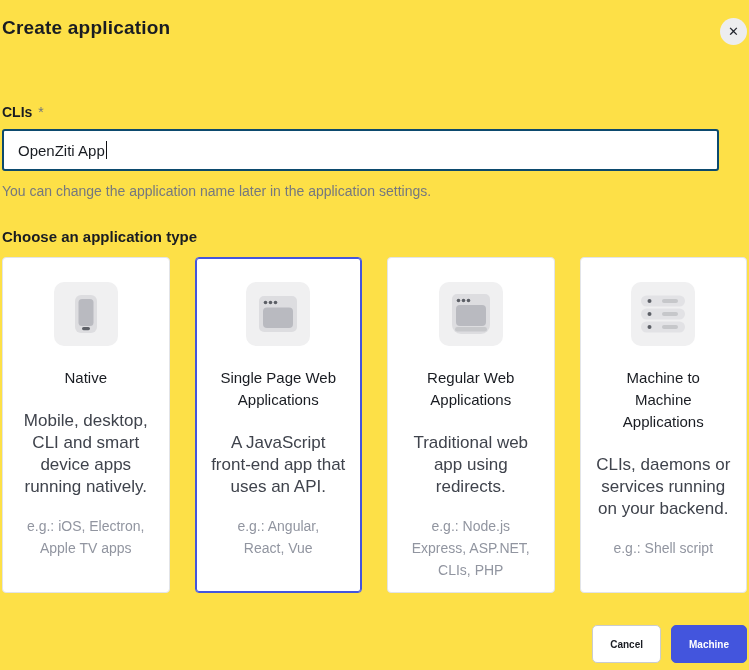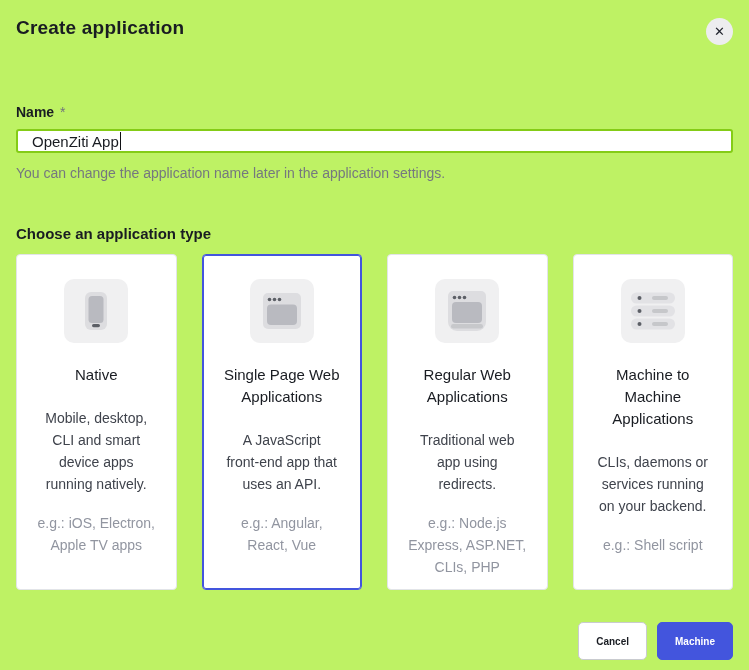--- a/index.html
+++ b/index.html
@@ -3,58 +3,58 @@
 <meta charset="utf-8">
 <style>
   * { margin: 0; padding: 0; box-sizing: border-box; }
   html, body { background: #ffffff; }
   body {
     width: 749px; height: 670px;
     font-family: "Liberation Sans", sans-serif;
     color: #191c22;
     overflow: hidden;
   }
-  .dialog { width: 749px; height: 670px; padding: 0 16px; background: #bef264; }
+  .dialog { width: 749px; height: 670px; padding: 0 2px; background: #fde047; }
 
   
   .dialog-header { display: flex; justify-content: space-between; align-items: flex-start; padding-top: 17px; }
   .dialog-title { font-size: 19px; font-weight: 700; letter-spacing: .2px; color: #191c22; }
   .close-btn {
     width: 27px; height: 27px; border-radius: 50%;
     background: #ededef; border: none; cursor: pointer;
     display: flex; align-items: center; justify-content: center;
     font-size: 13px; color: #1e212a; line-height: 1;
     margin-top: 1px;
   }
 
   
   .field-label { margin-top: 59px; font-size: 14px; font-weight: 700; color: #191c22; }
   .required { color: #70747c; font-weight: 400; margin-left: 2px; }
   .text-input {
-    margin-top: 9px; height: 24px; width: 717px;
-    border: 2px solid #84cc16; border-radius: 3px;
+    margin-top: 9px; height: 42px; width: 717px;
+    border: 2px solid #0c4a6e; border-radius: 3px;
     display: flex; align-items: center; padding: 0 14px;
     font-size: 15px; color: #191c22; background: #fff;
   }
   .caret { display: inline-block; width: 1.5px; height: 18px; background: #101114; margin-left: 1px; }
   .helper-text { margin-top: 12px; font-size: 14px; color: #75787f; }
 
   
-  .choose-label { margin-top: 44px; font-size: 15px; font-weight: 700; color: #191c22; }
+  .choose-label { margin-top: 29px; font-size: 15px; font-weight: 700; color: #191c22; }
   .cards { margin-top: 12px; display: grid; grid-template-columns: repeat(4, 1fr); gap: 25px; height: 336px; }
   .card {
     border: 1px solid #e2e4e8; border-radius: 4px; background: #fff; cursor: pointer;
     display: flex; flex-direction: column; align-items: center; text-align: center;
     padding: 24px 12px 0;
   }
   .card.selected { border-color: #4355dd; box-shadow: inset 0 0 0 1px #4355dd; }
   .icon-tile { width: 64px; height: 64px; border-radius: 10px; background: #f0f0f1;
     display: flex; align-items: center; justify-content: center; flex: none; }
   .card-title { margin-top: 21px; font-size: 15px; font-weight: 500; line-height: 22px; color: #191c22; white-space: pre-line; }
-  .card-desc { margin-top: 21px; font-size: 14px; line-height: 22px; color: #3f434c; white-space: pre-line; }
+  .card-desc { margin-top: 21px; font-size: 17px; line-height: 22px; color: #3f434c; white-space: pre-line; }
   .card-example { margin-top: 17px; font-size: 14px; line-height: 22px; color: #9195a0; white-space: pre-line; }
 
   
   .dialog-footer { display: flex; justify-content: flex-end; gap: 10px; margin-top: 32px; }
   .btn { height: 38px; border-radius: 5px; font-size: 10px; font-weight: 600; cursor: pointer;
     font-family: "Liberation Sans", sans-serif; display: inline-flex; align-items: center; }
   .btn-cancel { background: #fff; border: 1px solid #c9cbcf; color: #191c22; padding: 0 17px; }
   .btn-create { background: #4355dd; border: 1px solid #4355dd; color: #fff; padding: 0 17px; }
 </style>
 </head>
@@ -63,21 +63,21 @@
 <div class="dialog">
 
   <div class="dialog-header">
     <h1 class="dialog-title">Create application</h1>
     <button class="close-btn">
       <span>✕</span>
     </button>
   </div>
 
   <div class="field-label">
-    <span>Name</span>
+    <span>CLIs</span>
     <span class="required">*</span>
   </div>
 
   <div class="text-input">
     <span>OpenZiti App</span>
     <span class="caret"></span>
   </div>
 
   <div class="helper-text">You can change the application name later in the application settings.</div>
 

